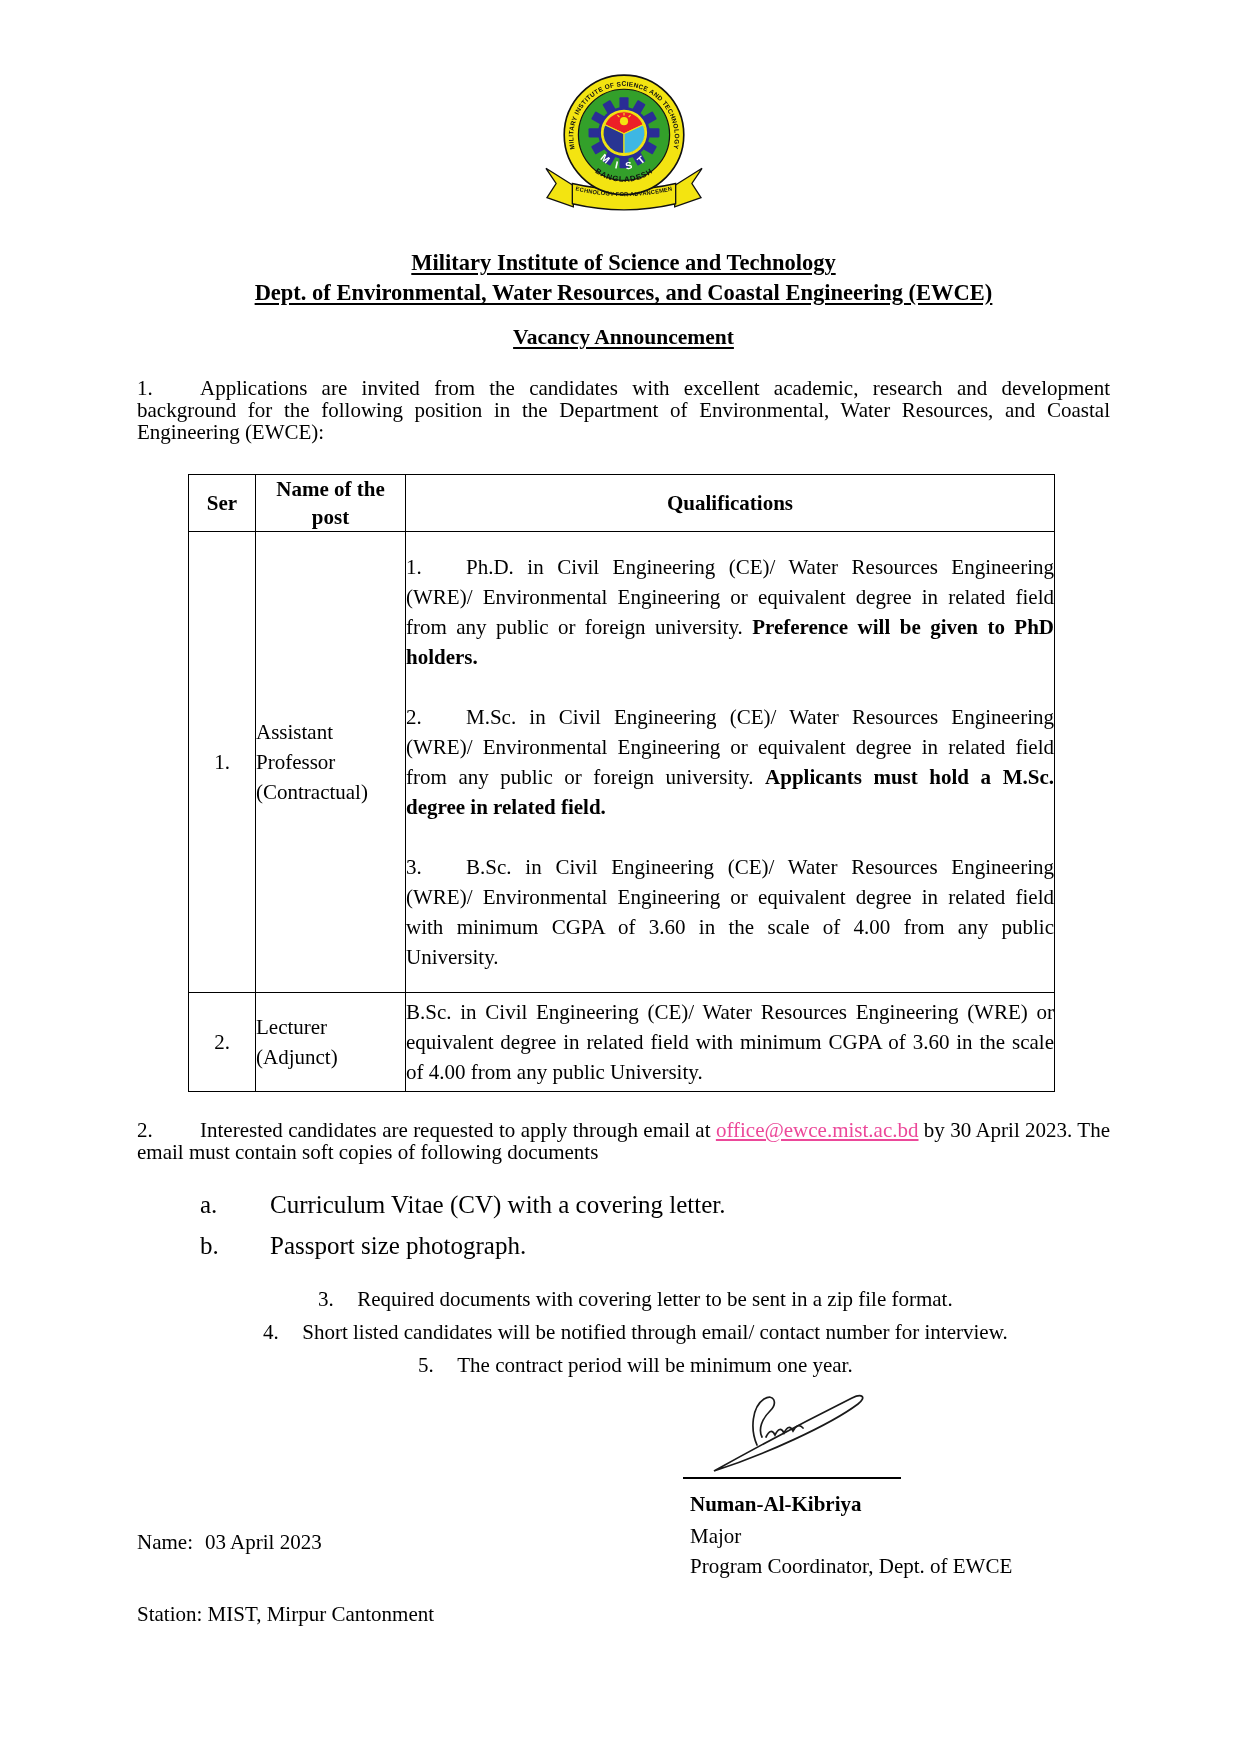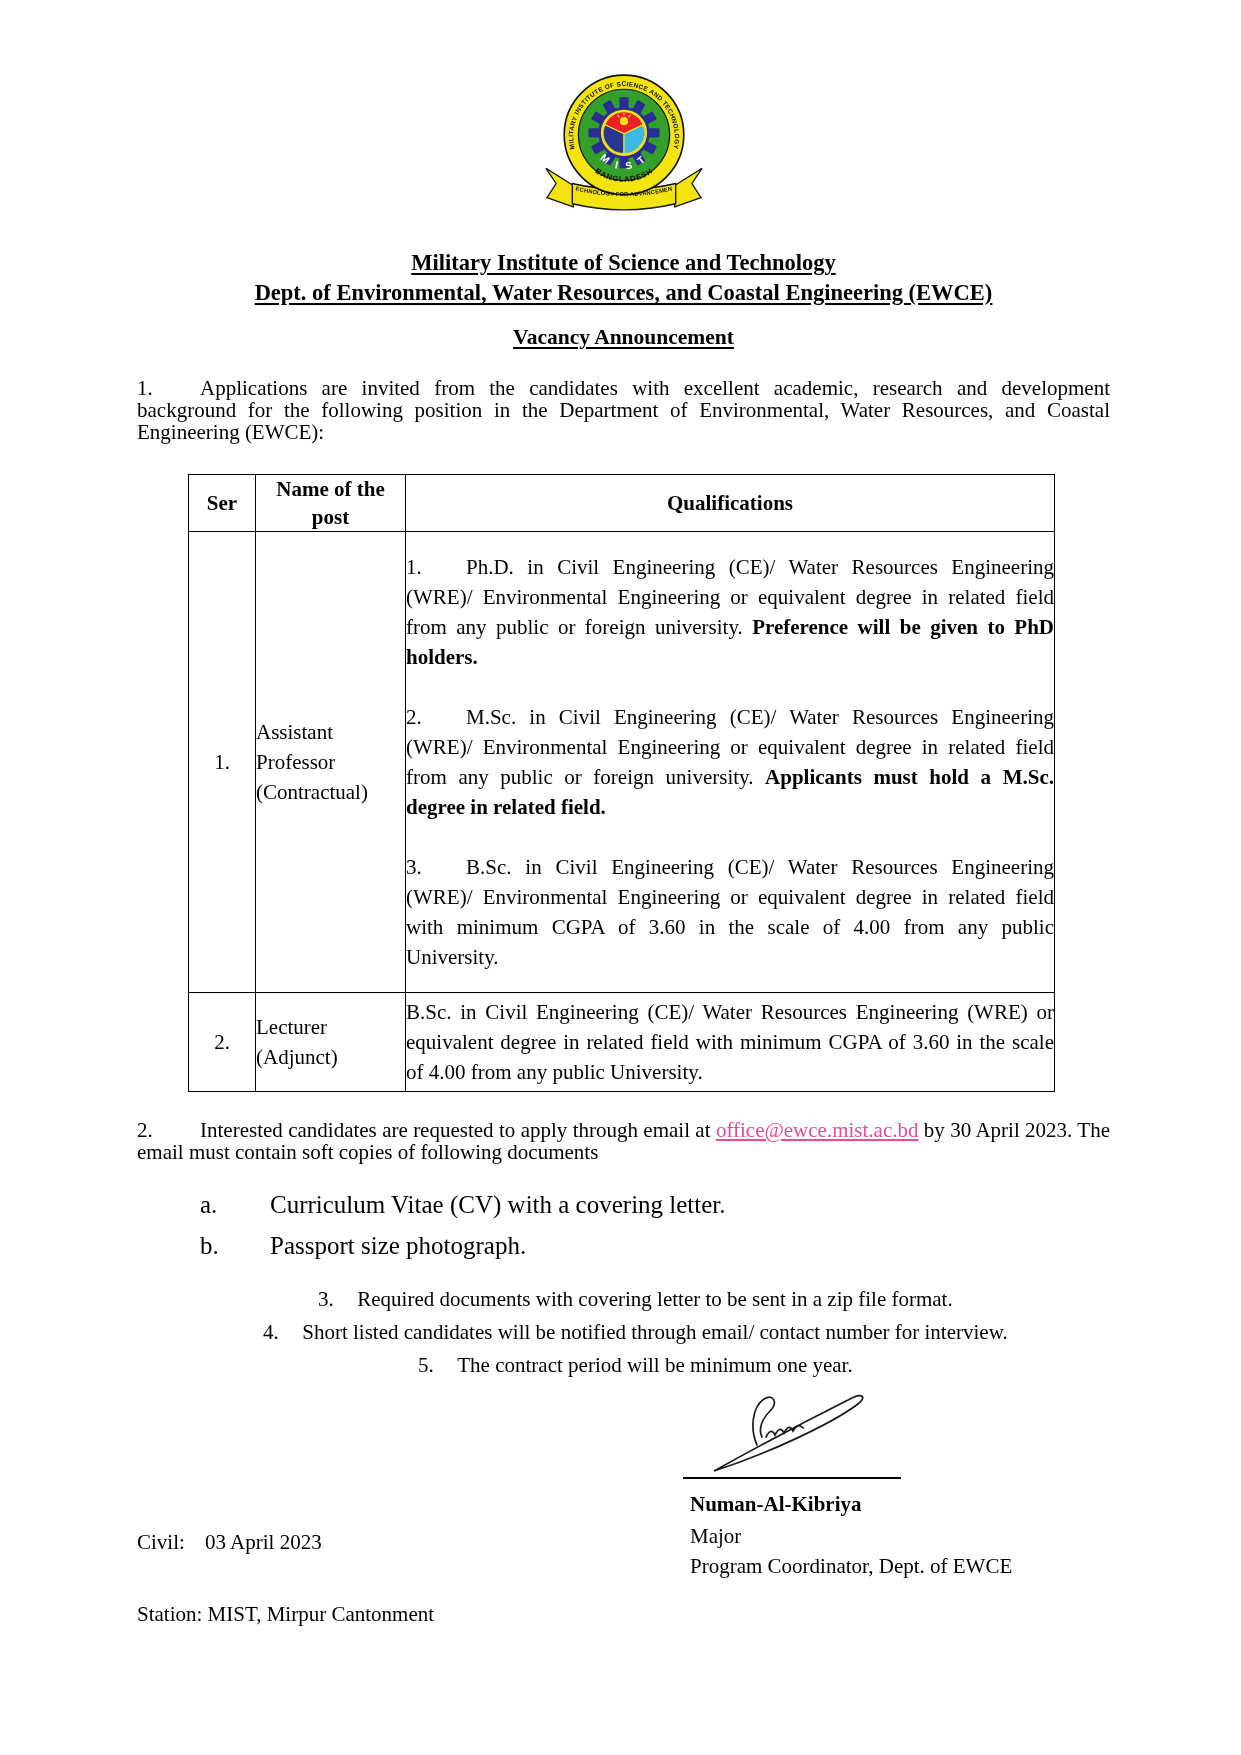--- a/index.html
+++ b/index.html
@@ -170,18 +170,18 @@
         <g fill="none" stroke="#1a1a1a" stroke-width="1.7" stroke-linecap="round">
           <path d="M 12 82 C 55 58 120 24 150 9 C 160 4 165 8 156 15 C 128 36 62 66 12 82 Z"></path>
           <path d="M 55 56 C 48 40 50 18 62 10 C 72 4 76 14 68 22 C 60 30 56 40 60 48"></path>
           <path d="M 64 48 q 5 -10 9 -2 q 5 -10 9 -2 q 5 -10 9 -2 q 5 -9 10 -3"></path>
         </g>
       </svg>
       <div class="sig-line"></div>
       <div class="sig-name">Numan-Al-Kibriya</div>
       <div class="sig-rank">Major</div>
       <div class="sig-role">Program Coordinator, Dept. of EWCE</div>
-      <div class="date-row"><span class="date-label">Civil:</span><span>03 April 2023</span></div>
+      <div class="date-row"><span class="date-label">Name:</span><span>03 April 2023</span></div>
       <div class="station-row">Station: MIST, Mirpur Cantonment</div>
     </div>
 
   </div>
 </div>
 
 </body></html>

